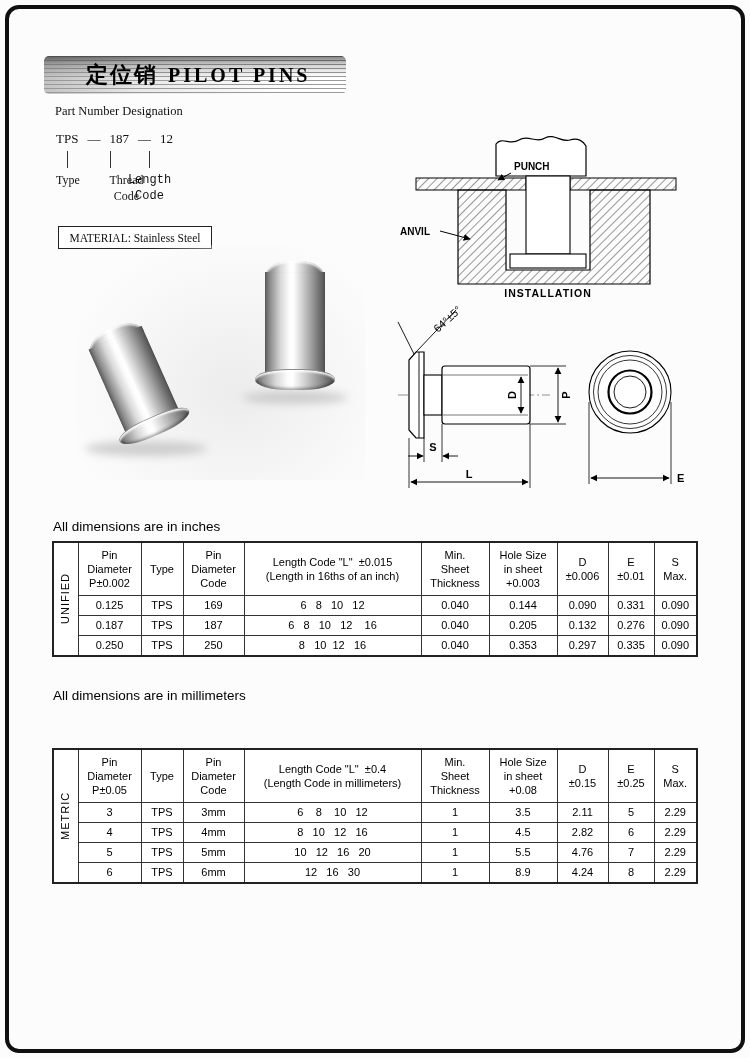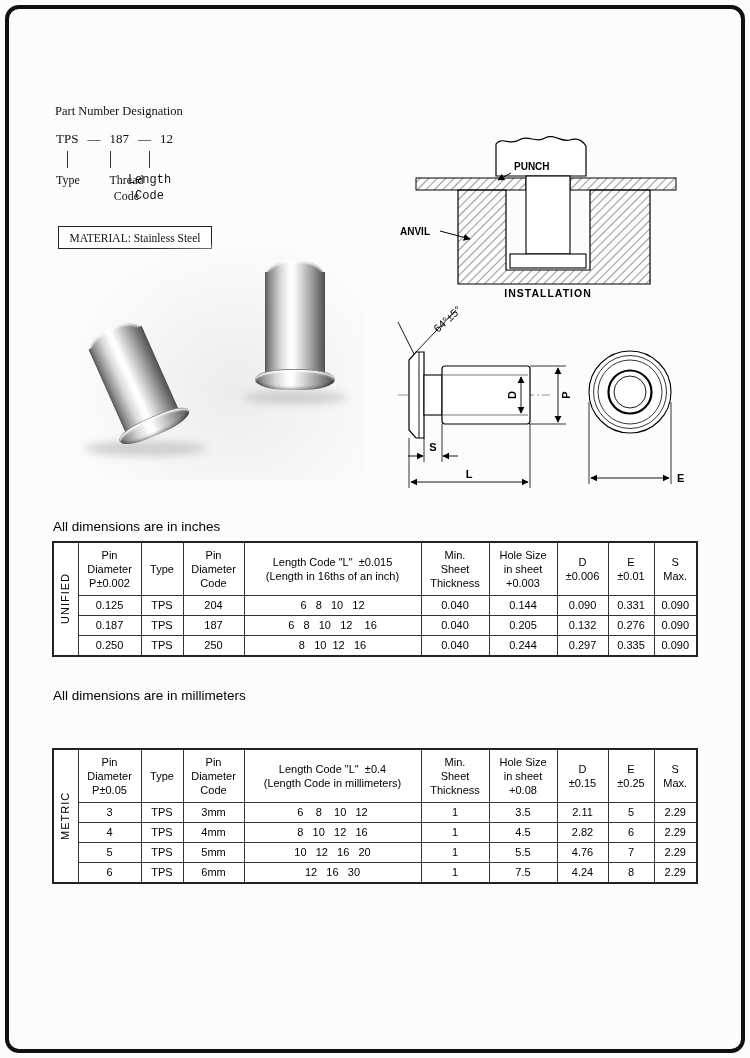--- a/index.html
+++ b/index.html
@@ -75,20 +75,24 @@
   table.spec td{height:17px;}
   th.side-label{font-weight:bold;writing-mode:vertical-rl;transform:rotate(180deg);
       letter-spacing:1px;font-size:11px;padding:2px 0;}
 </style>
 </head>
 <body>
 
 <div class="page">
   <div class="border-frame"></div>
 
+  <div class="title-band">
+    <span class="title-zh">定位销</span>
+    <span class="title-en">PILOT  PINS</span>
+  </div>
 
   <div class="pnd-heading">Part Number Designation</div>
   <div class="pnd-codes">
     <span>TPS</span>
     <span>—</span>
     <span>187</span>
     <span>—</span>
     <span>12</span>
   </div>
   <div class="pnd-line l1"></div>
@@ -231,21 +235,21 @@
           <th>D
 ±0.006</th>
           <th>E
 ±0.01</th>
           <th>S
 Max.</th>
         </tr>
   <tr>
           <td>0.125</td>
           <td>TPS</td>
-          <td>204</td>
+          <td>169</td>
           <td>6   8   10   12</td>
           <td>0.040</td>
           <td>0.144</td>
           <td>0.090</td>
           <td>0.331</td>
           <td>0.090</td>
         </tr>
         <tr>
           <td>0.187</td>
           <td>TPS</td>
@@ -256,21 +260,21 @@
           <td>0.132</td>
           <td>0.276</td>
           <td>0.090</td>
         </tr>
         <tr>
           <td>0.250</td>
           <td>TPS</td>
           <td>250</td>
           <td>8   10  12   16</td>
           <td>0.040</td>
-          <td>0.244</td>
+          <td>0.353</td>
           <td>0.297</td>
           <td>0.335</td>
           <td>0.090</td>
         </tr>
       </tbody>
     </table>
 
   <div class="tbl-caption cap-metric">All dimensions are in millimeters</div>
   <table class="spec t-metric">
     <colgroup>
@@ -342,20 +346,20 @@
           <td>4.76</td>
           <td>7</td>
           <td>2.29</td>
         </tr>
         <tr>
           <td>6</td>
           <td>TPS</td>
           <td>6mm</td>
           <td>12   16   30</td>
           <td>1</td>
-          <td>7.5</td>
+          <td>8.9</td>
           <td>4.24</td>
           <td>8</td>
           <td>2.29</td>
         </tr>
       </tbody>
     </table>
 </div>
 
 </body></html>

